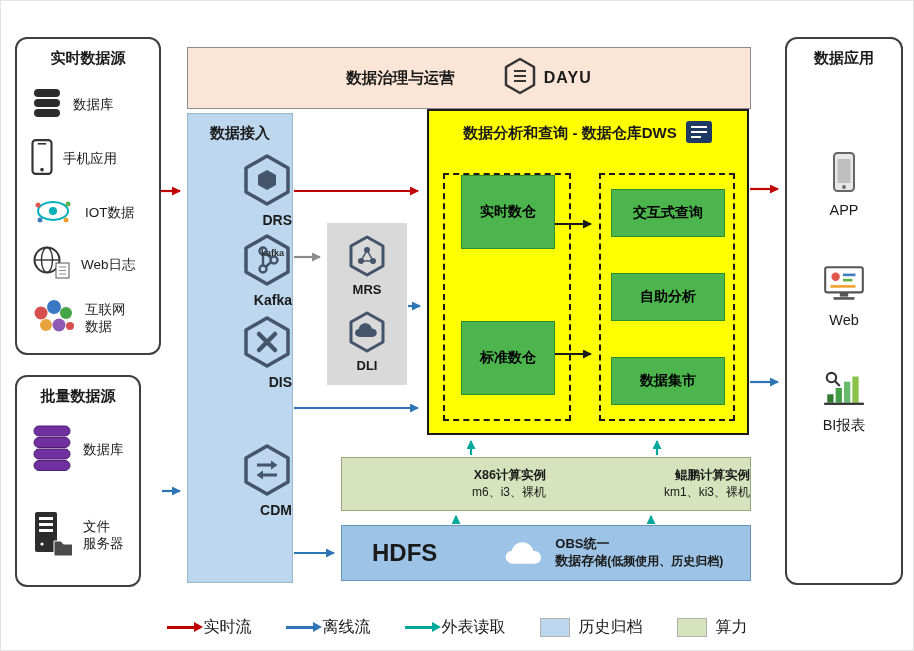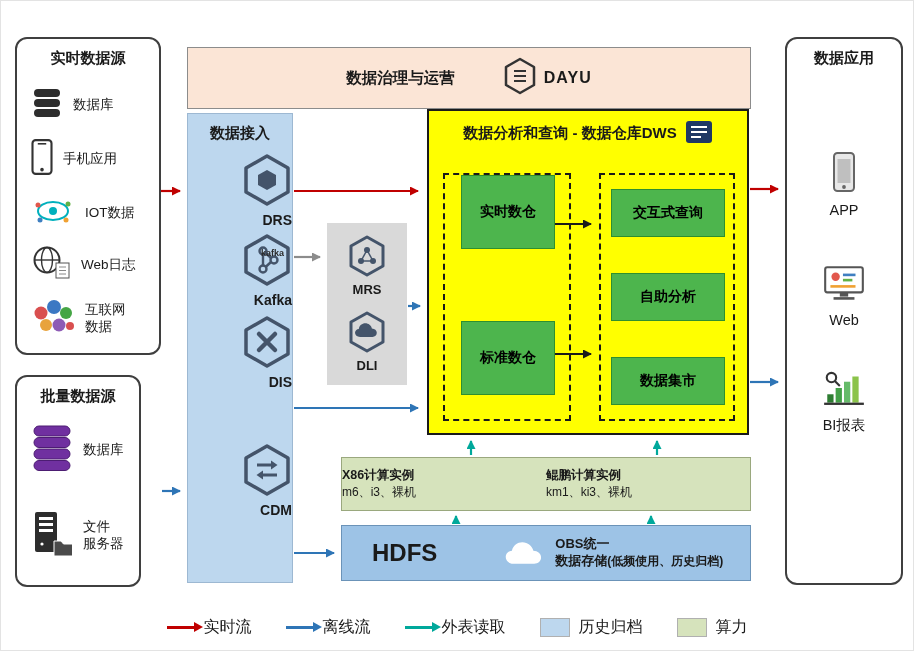--- a/index.html
+++ b/index.html
@@ -65,21 +65,21 @@
     display:flex; justify-content:center; align-items:center; font-weight:bold; font-size:14px; color:#000000; }
   #gw-0 { left:16px; top:0;  width:94px;  height:74px; }
   #gw-1 { left:16px; top:146px; width:94px;  height:74px; }
   #gq-0 { left:10px; top:14px;  width:114px; height:48px; }
   #gq-1 { left:10px; top:98px;  width:114px; height:48px; }
   #gq-2 { left:10px; top:182px; width:114px; height:48px; }
 
   
   #compute-box { position:absolute; left:340px; top:456px; width:410px; height:54px;
     background:#d6e3bc; border:1px solid #9aa87e; z-index:2; display:flex; }
-  .compute-col { flex:1; text-align:left; padding-top:8px; font-size:12px; line-height:1.45; }
+  .compute-col { flex:1; text-align:right; padding-top:8px; font-size:12px; line-height:1.45; }
   .compute-title { font-weight:bold; font-size:12.5px; }
 
   #hdfs-box { position:absolute; left:340px; top:524px; width:410px; height:56px;
     background:#9dc3e6; border:1px solid #6b93b8; z-index:2;
     display:flex; align-items:center; }
   .hdfs-label { font-weight:bold; font-size:24px; margin-left:30px; }
   .cloud-wrap { margin-left:66px; display:flex; align-items:center; }
   .obs-text { margin-left:8px; font-size:13px; line-height:1.3; }
   .obs-bold { font-weight:bold; }
   .obs-note { font-weight:bold; font-size:12px; }

